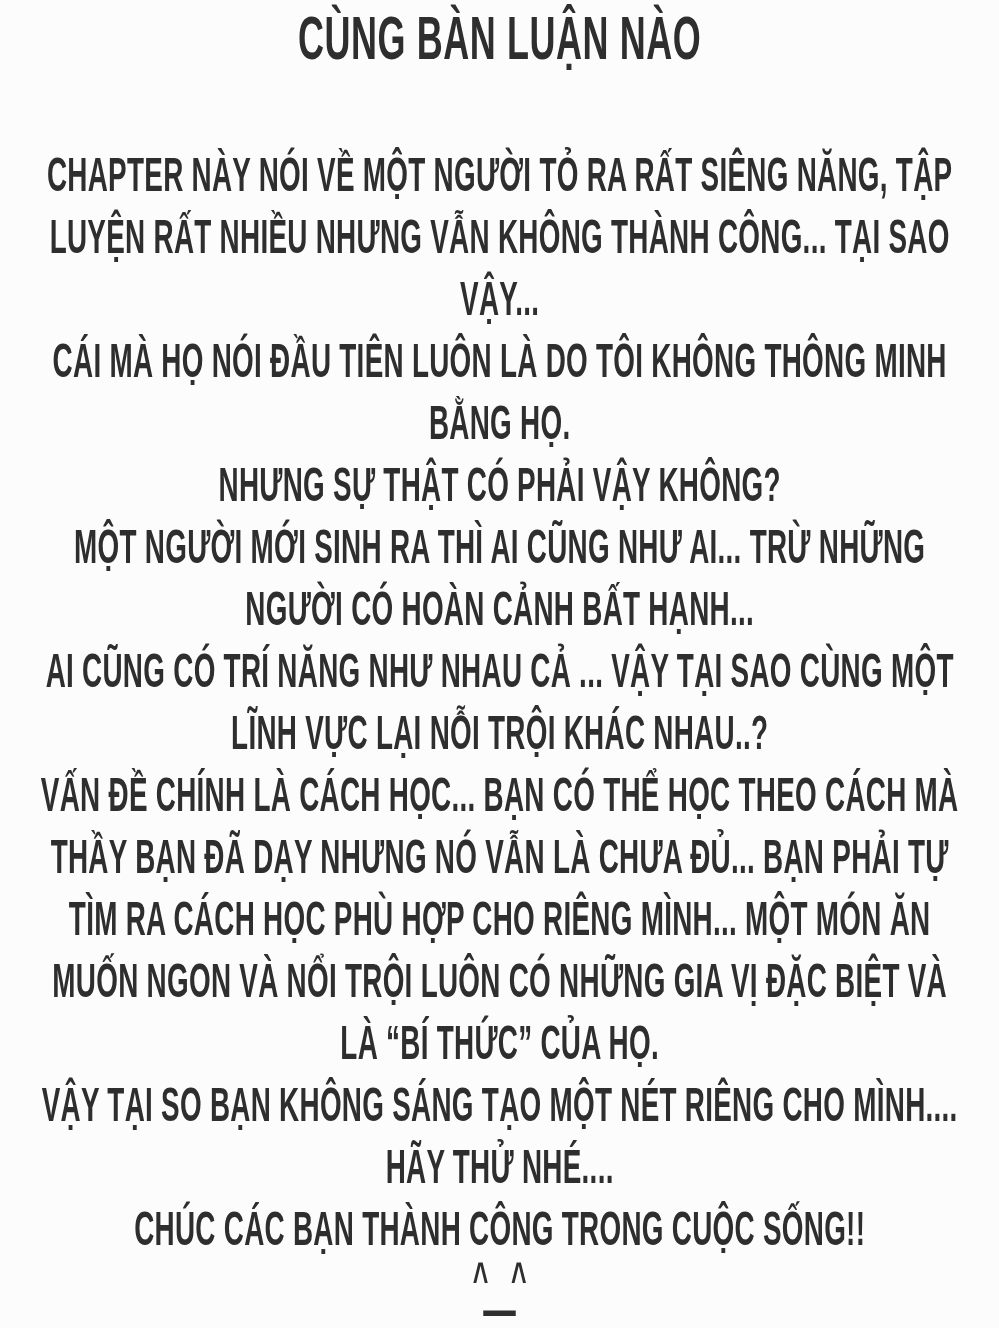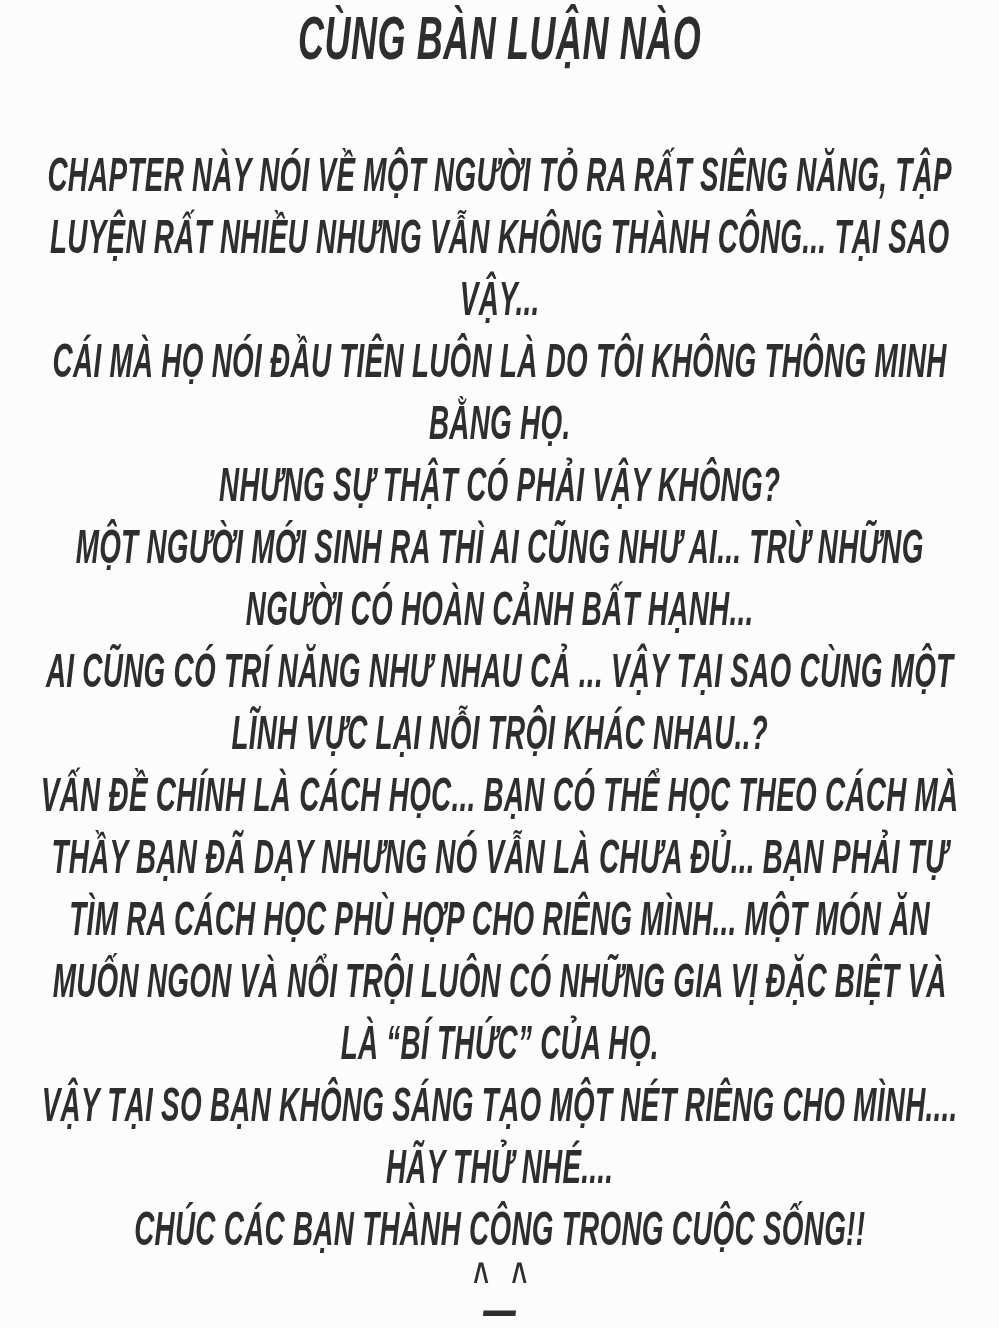--- a/index.html
+++ b/index.html
@@ -11,21 +11,20 @@
     height: 1328px;
     overflow: hidden;
     background: #fcfcfc;
   }
   .page {
     position: relative;
     width: 999px;
     height: 1328px;
     background: #fcfcfc;
     overflow: hidden;
-    font-style: italic;
   }
   
   .scale-wrap {
     width: 1723px;              
     transform: scaleX(0.58);
     transform-origin: 0 0;
     text-align: center;
     font-family: "Liberation Sans", sans-serif;
     font-weight: 700;
     color: #2e2e2e;

